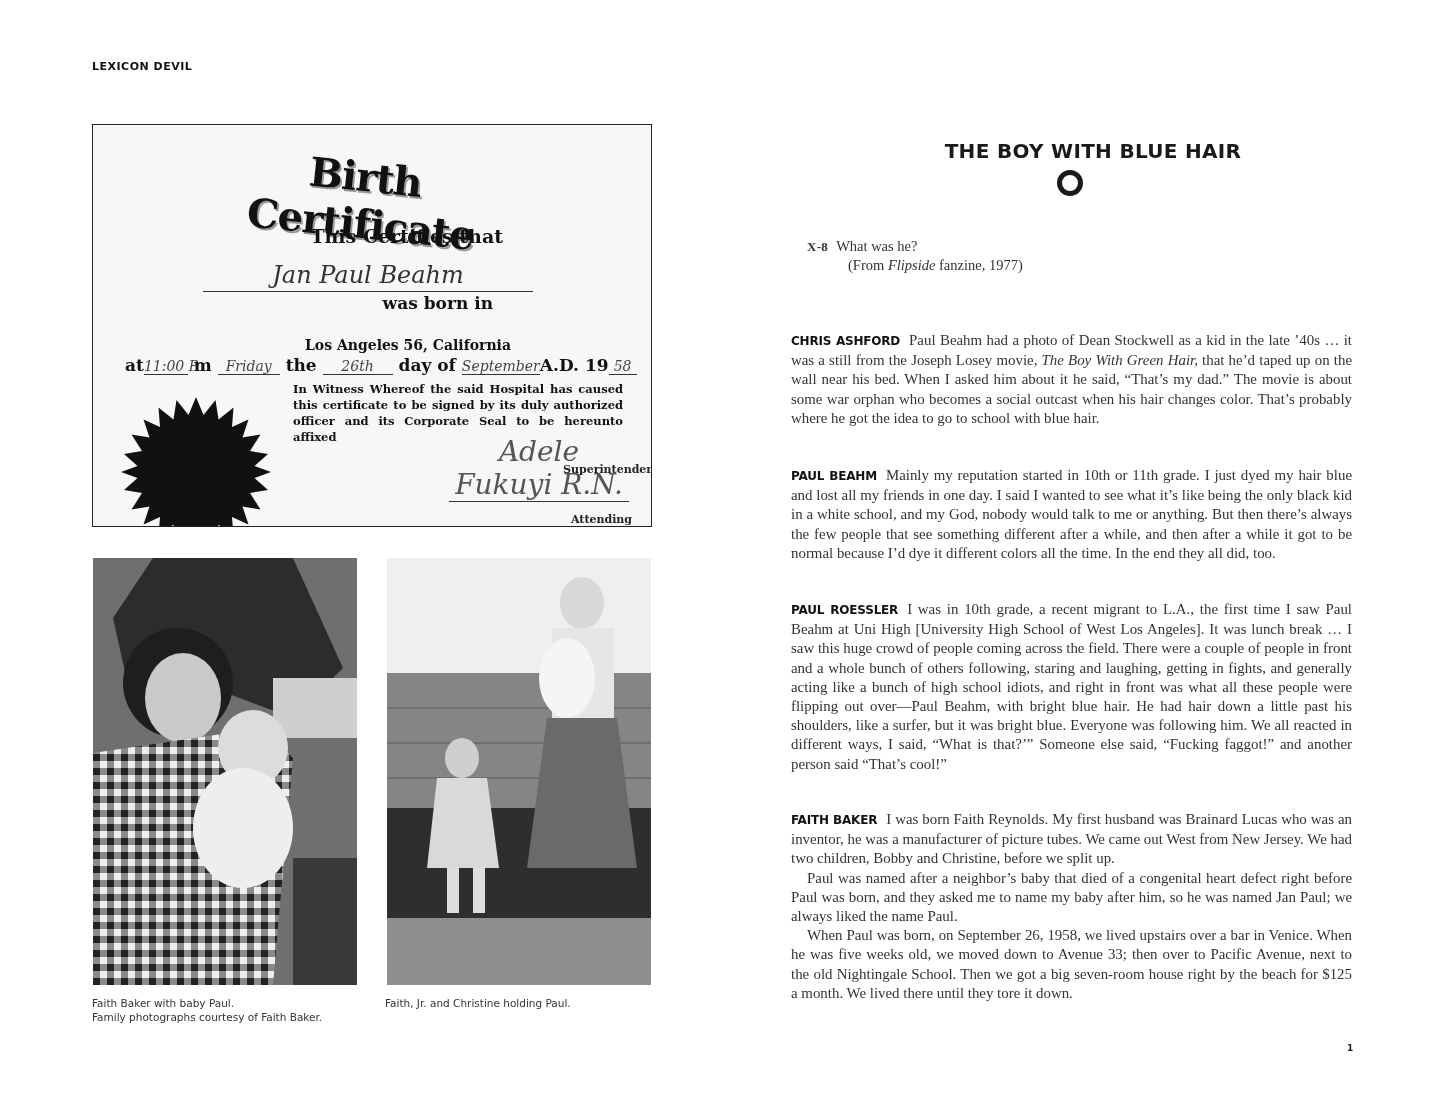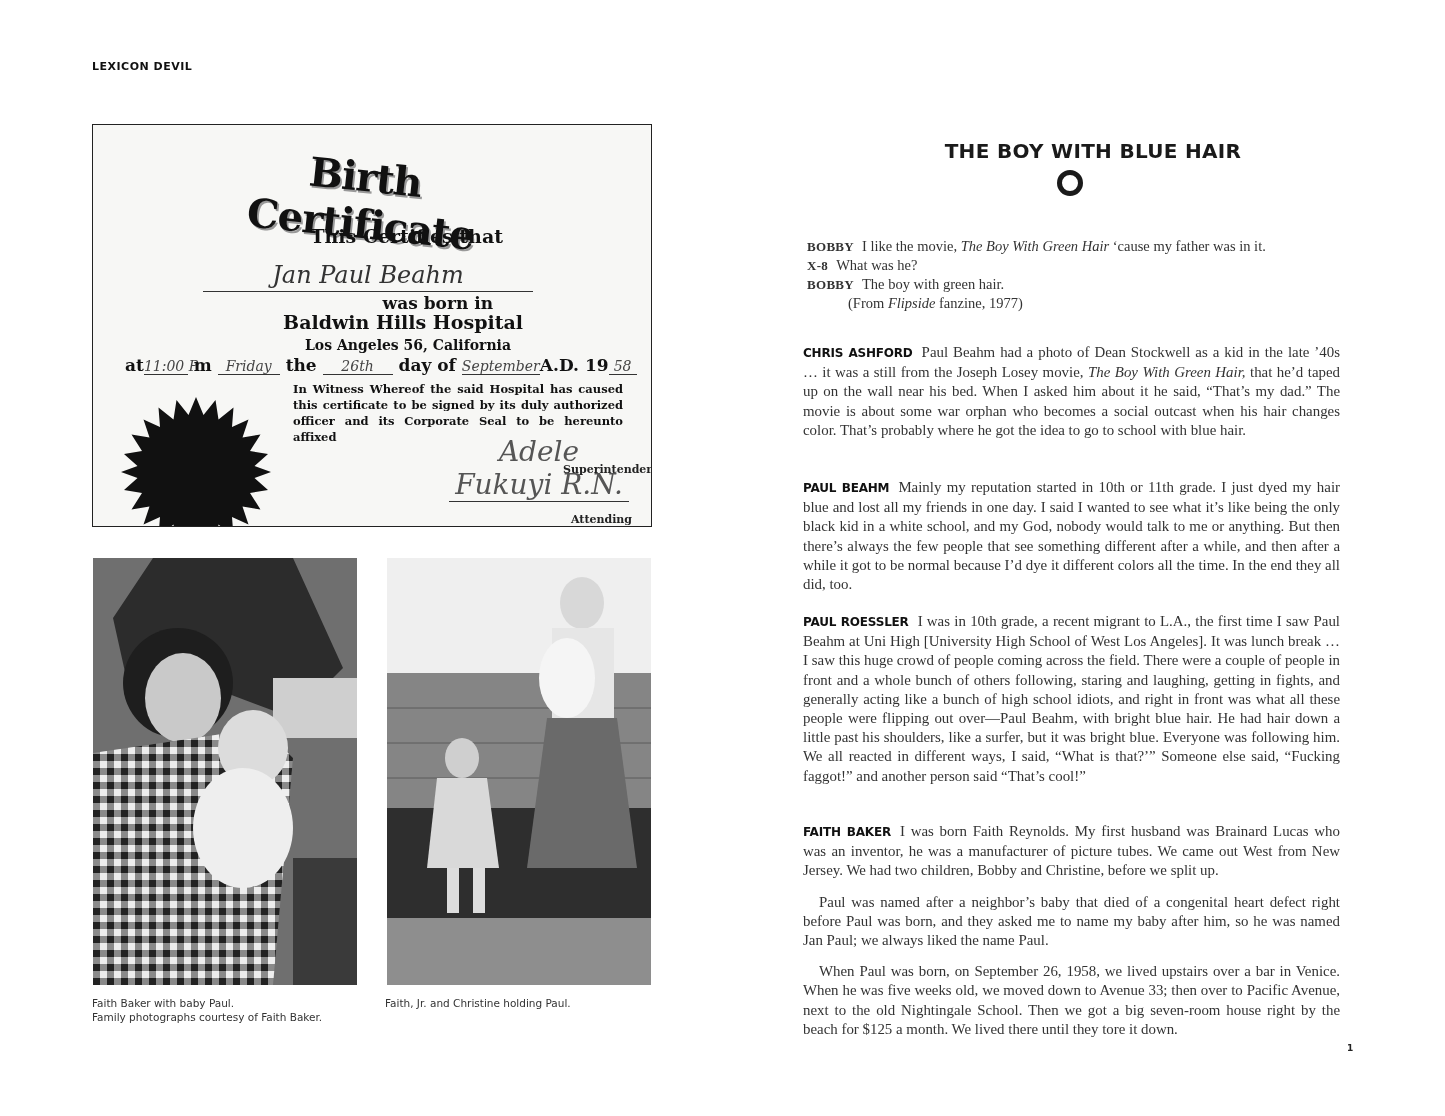--- a/index.html
+++ b/index.html
@@ -96,38 +96,37 @@
   .epigraph .src { padding-left: 41px; }
   .body-text {
     position: absolute; left: 791px; width: 561px;
     font-family: "Liberation Serif", serif; font-size: 14.9px; line-height: 19.2px; color: #333;
     text-align: justify;
   }
   .body-text .speaker {
     font-family: "DejaVu Sans", sans-serif; font-weight: bold; font-size: 12px; color: #111;
     margin-right: 9px; letter-spacing: -0.2px;
   }
-  .body-text p { margin: 12px; }
+  .body-text p { margin: 0; }
   .body-text p.indent { text-indent: 16px; }
   .folio {
     position: absolute; left: 1347px; top: 1043px; font-family: "DejaVu Sans", sans-serif;
     font-weight: bold; font-size: 9px; color: #222;
   }
 </style>
 </head>
 <body>
 
 <div class="running-head">LEXICON DEVIL</div>
 
 <div class="certificate">
   <div class="cert-title">Birth Certificate</div>
   <div class="cert-line cert-certifies">This Certifies that</div>
   <div class="cert-name">Jan Paul Beahm</div>
   <div class="cert-line cert-born">was born in</div>
-  <div class="cert-line cert-hospital">Baldwin Hills Hospital</div>
   <div class="cert-line cert-city">Los Angeles 56, California</div>
   <div class="cert-date-row">
     <span>at</span><span class="fill" style="width:44px">11:00 P</span>
     <span>m</span>
     <span class="fill" style="width:62px">Friday</span>
     <span>the</span>
     <span class="fill" style="width:70px">26th</span>
     <span>day of</span>
     <span class="fill" style="width:78px">September</span><span>A.D. 19</span><span class="fill" style="width:28px">58</span>
   </div>
@@ -189,27 +188,21 @@
 </div>
 <div class="caption caption-right">
   <div>Faith, Jr. and Christine holding Paul.</div>
 </div>
 
 <div class="chapter-title">THE BOY WITH BLUE HAIR</div>
 <div class="chapter-ornament"></div>
 
 <div class="epigraph">
   <div>
-    <span class="spk">BOBBY</span><span>I like the movie, </span><i>The Boy With Green Hair</i><span> ‘cause my father was in it.</span>
-  </div>
-  <div>
     <span class="spk">X-8</span><span>What was he?</span>
-  </div>
-  <div>
-    <span class="spk">BOBBY</span><span>The boy with green hair.</span>
   </div>
   <div class="src">
     <span>(From </span><i>Flipside</i><span> fanzine, 1977)</span>
   </div>
 </div>
 
 <div class="body-text" style="top:331px">
   <p><span class="speaker">CHRIS ASHFORD</span><span>Paul Beahm had a photo of Dean Stockwell as a kid in the late ’40s … it was a still from the Joseph Losey movie, </span><i>The Boy With Green Hair,</i><span> that he’d taped up on the wall near his bed. When I asked him about it he said, “That’s my dad.” The movie is about some war orphan who becomes a social outcast when his hair changes color. That’s probably where he got the idea to go to school with blue hair.</span></p>
 </div>
 

